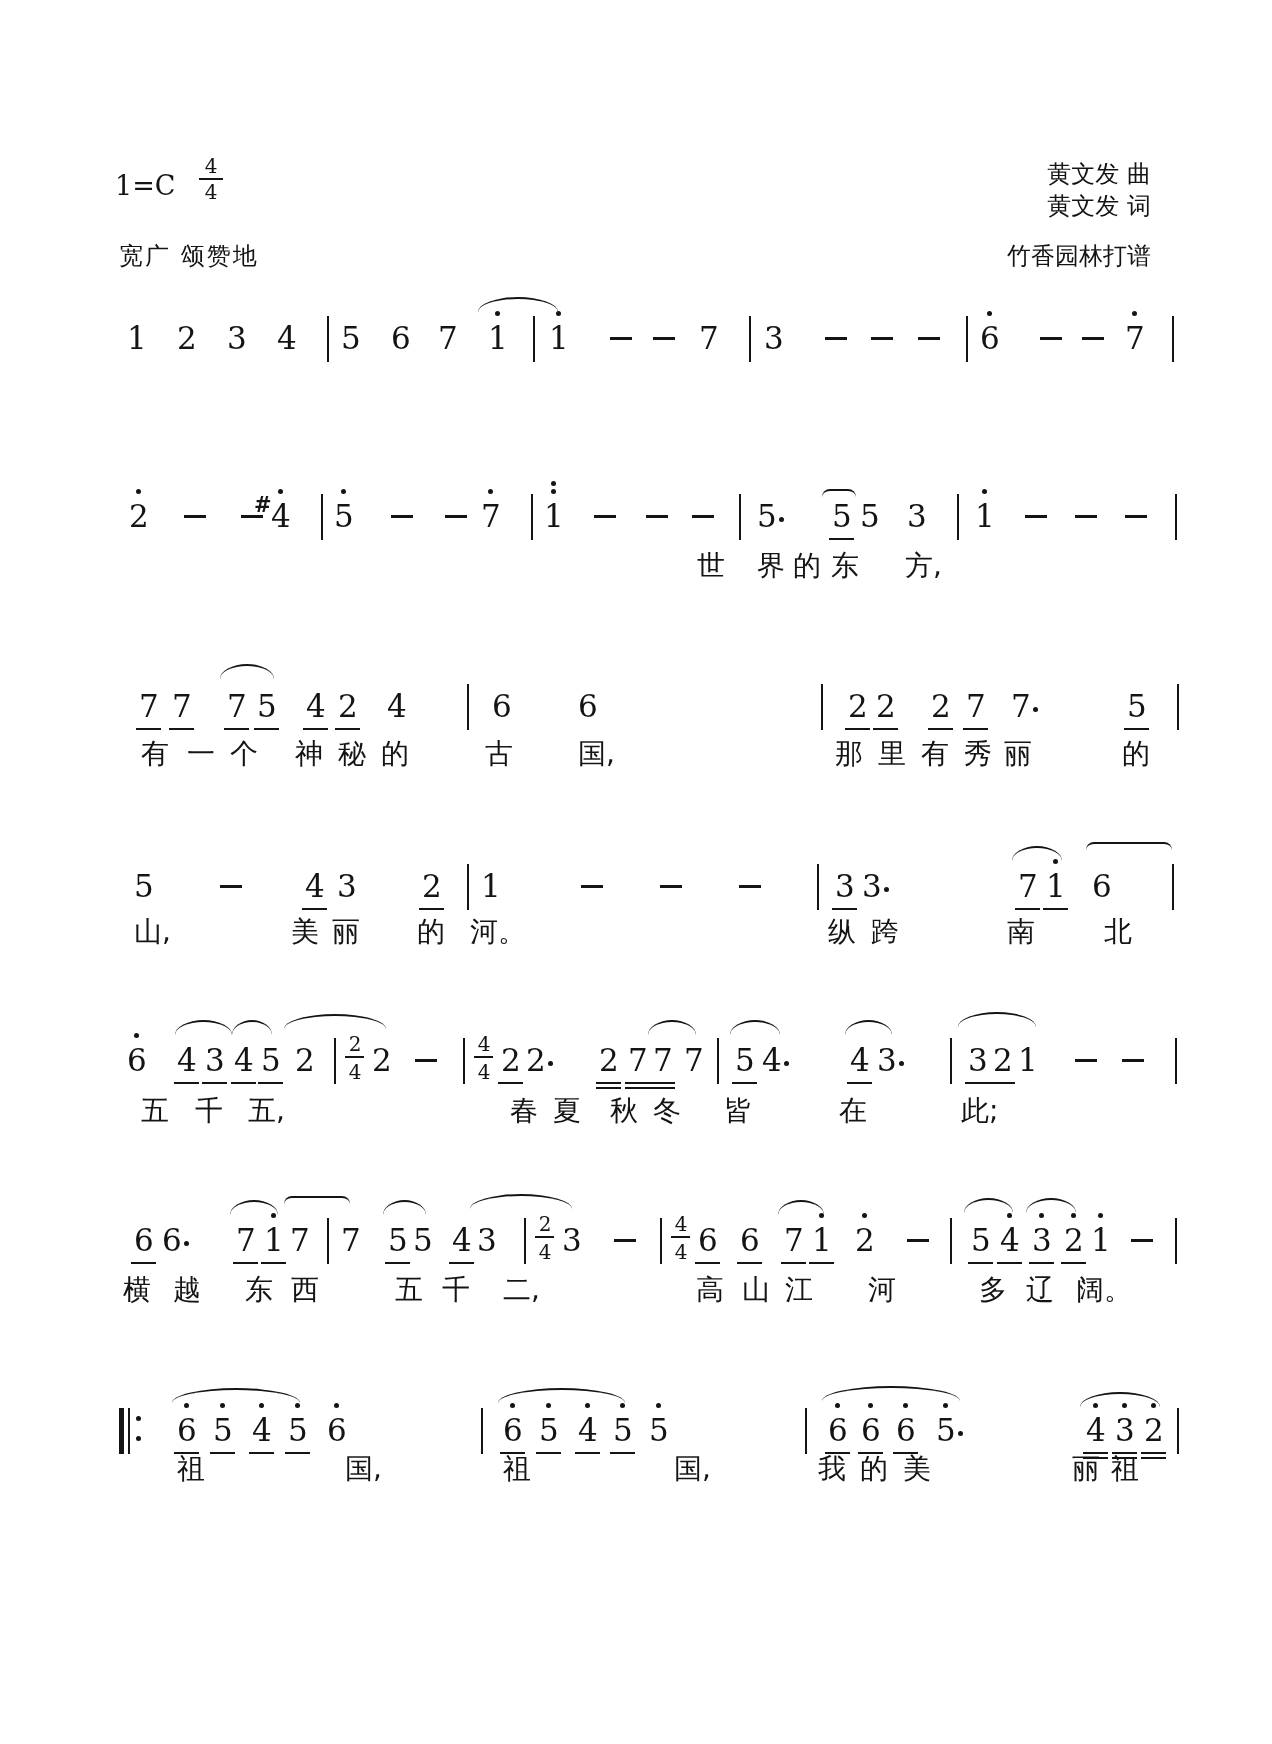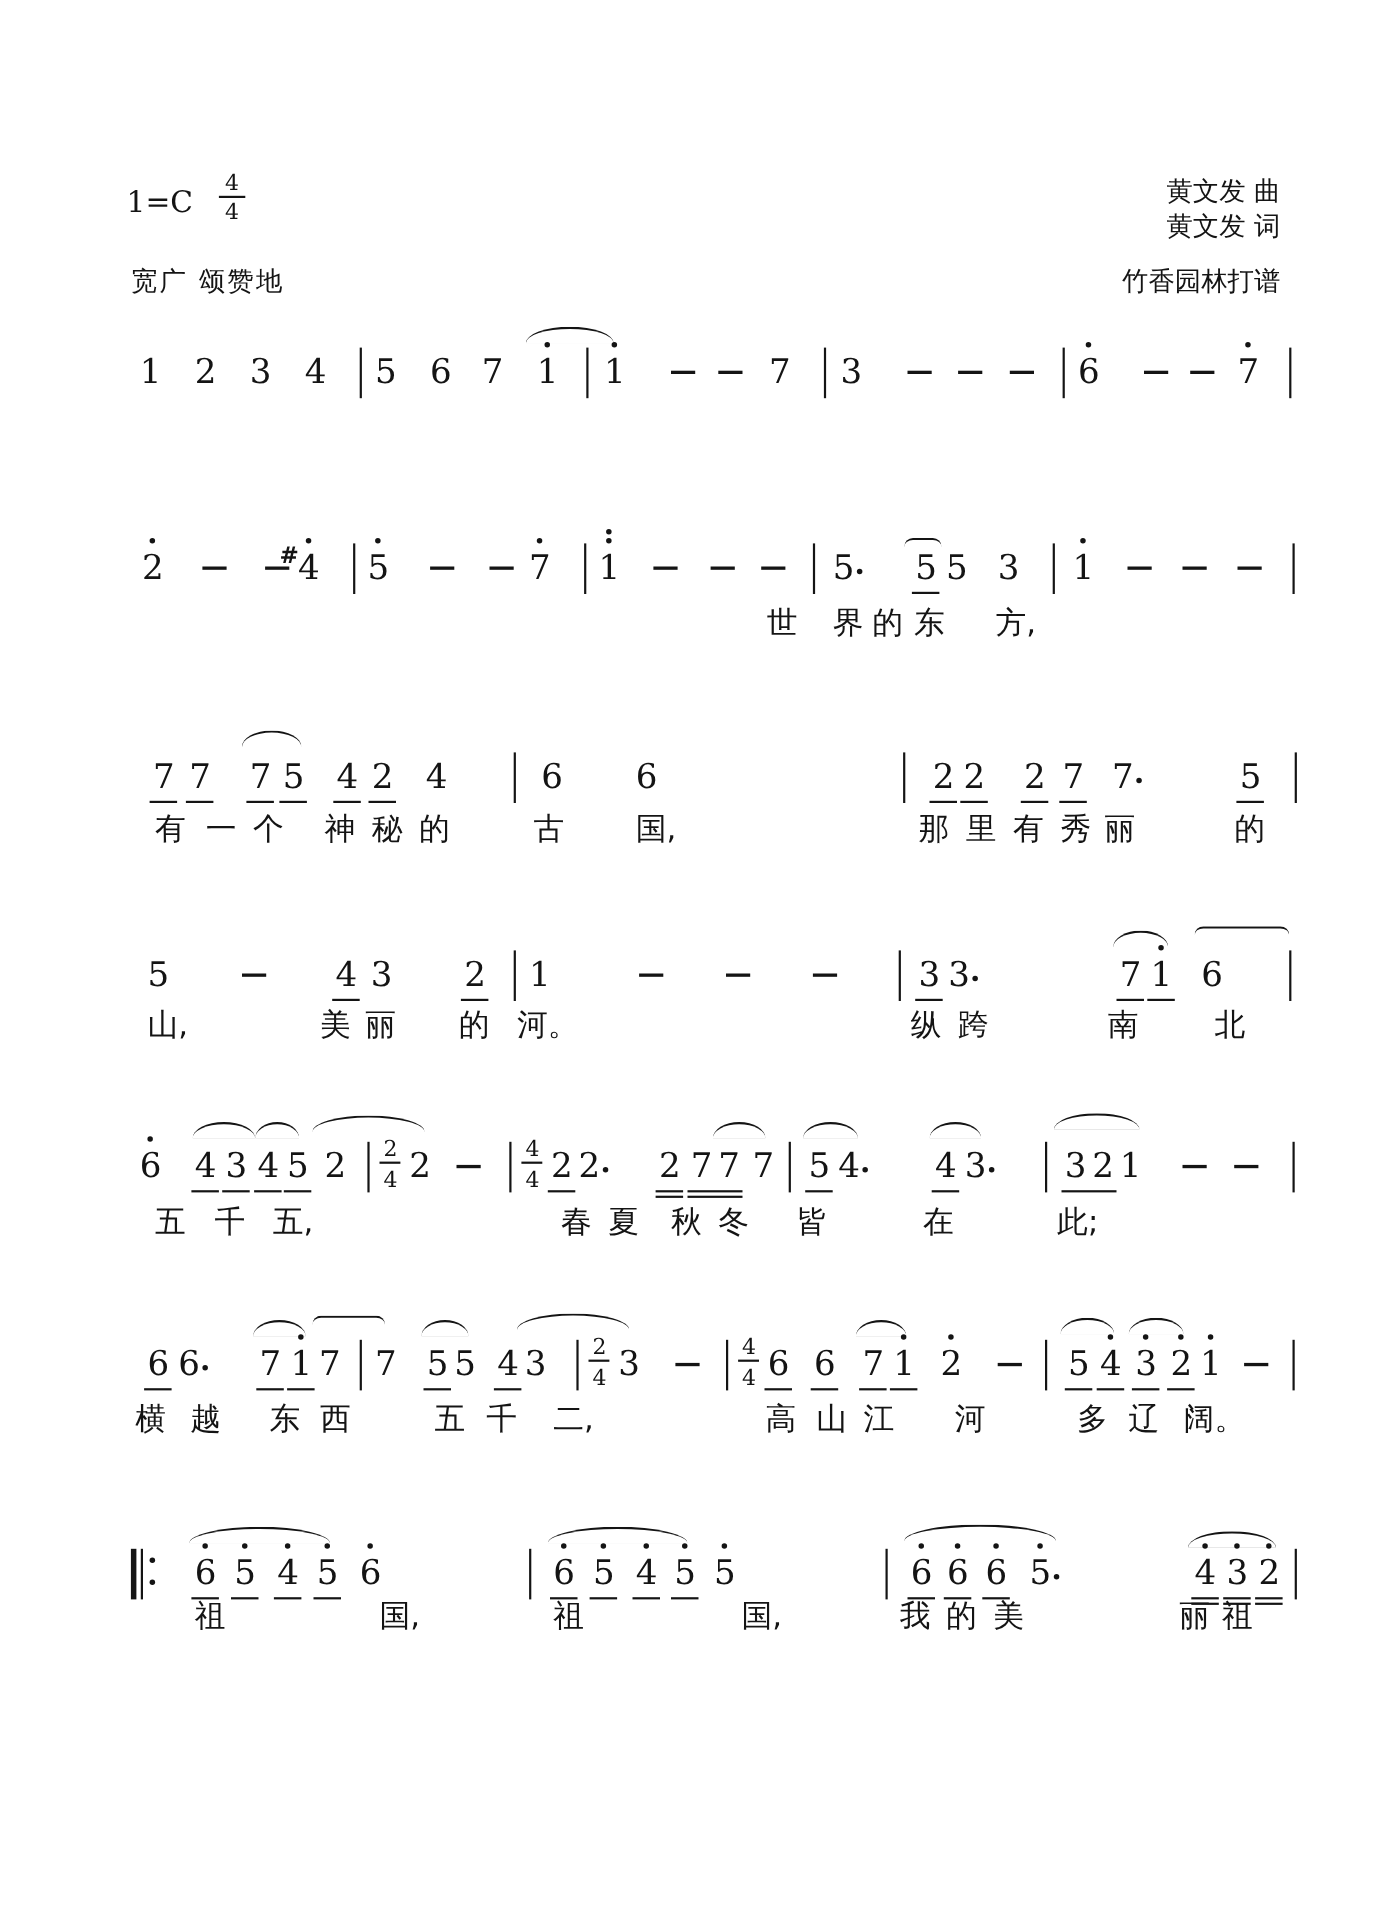--- a/index.html
+++ b/index.html
@@ -6,21 +6,21 @@
   #sheet{position:relative;width:1272px;height:1744px;background:#ffffff;margin:0 auto;overflow:hidden;color:#141414;}
   .title{position:absolute;top:62px;left:0;width:100%;text-align:center;
          font-family:"DejaVu Serif",serif;font-size:48px;font-weight:bold;font-style:italic;
          letter-spacing:12px;}
   .keysig{position:absolute;left:115px;top:168px;font-family:"DejaVu Serif",serif;font-size:27px;}
   .keysig .kf{display:inline-block;vertical-align:middle;}
   .frac{position:absolute;left:84px;top:-12px;width:24px;text-align:center;
         font-size:20px;line-height:1;font-family:"DejaVu Serif",serif;}
   .frac .fn{display:block;padding-bottom:2px;border-bottom:2px solid #141414;}
   .frac .fd{display:block;padding-top:2px;}
-  .credit{position:absolute;right:108px;text-align:right;
+  .credit{position:absolute;right:121px;text-align:right;
           font-family:"DejaVu Sans","Liberation Sans",sans-serif;font-size:24px;}
   .tempo{position:absolute;left:119px;top:240px;font-family:"DejaVu Sans","Liberation Sans",sans-serif;font-size:24px;letter-spacing:2px;}
   .trans{top:240px;}
   .c1{top:158px;} .c2{top:190px;}
 
   .note{position:absolute;font-family:"DejaVu Serif",serif;font-size:31px;line-height:36px;white-space:nowrap;}
   .octd{position:absolute;left:7px;width:5px;height:5px;border-radius:50%;background:#141414;}
   .o1{top:-9px;} .o2{top:-17px;}
   .aug{position:absolute;left:22px;top:19px;width:5px;height:5px;border-radius:50%;background:#141414;}
   .sharp{position:absolute;left:-17px;top:-11px;font-size:21px;font-weight:bold;font-family:"DejaVu Sans",sans-serif;}

